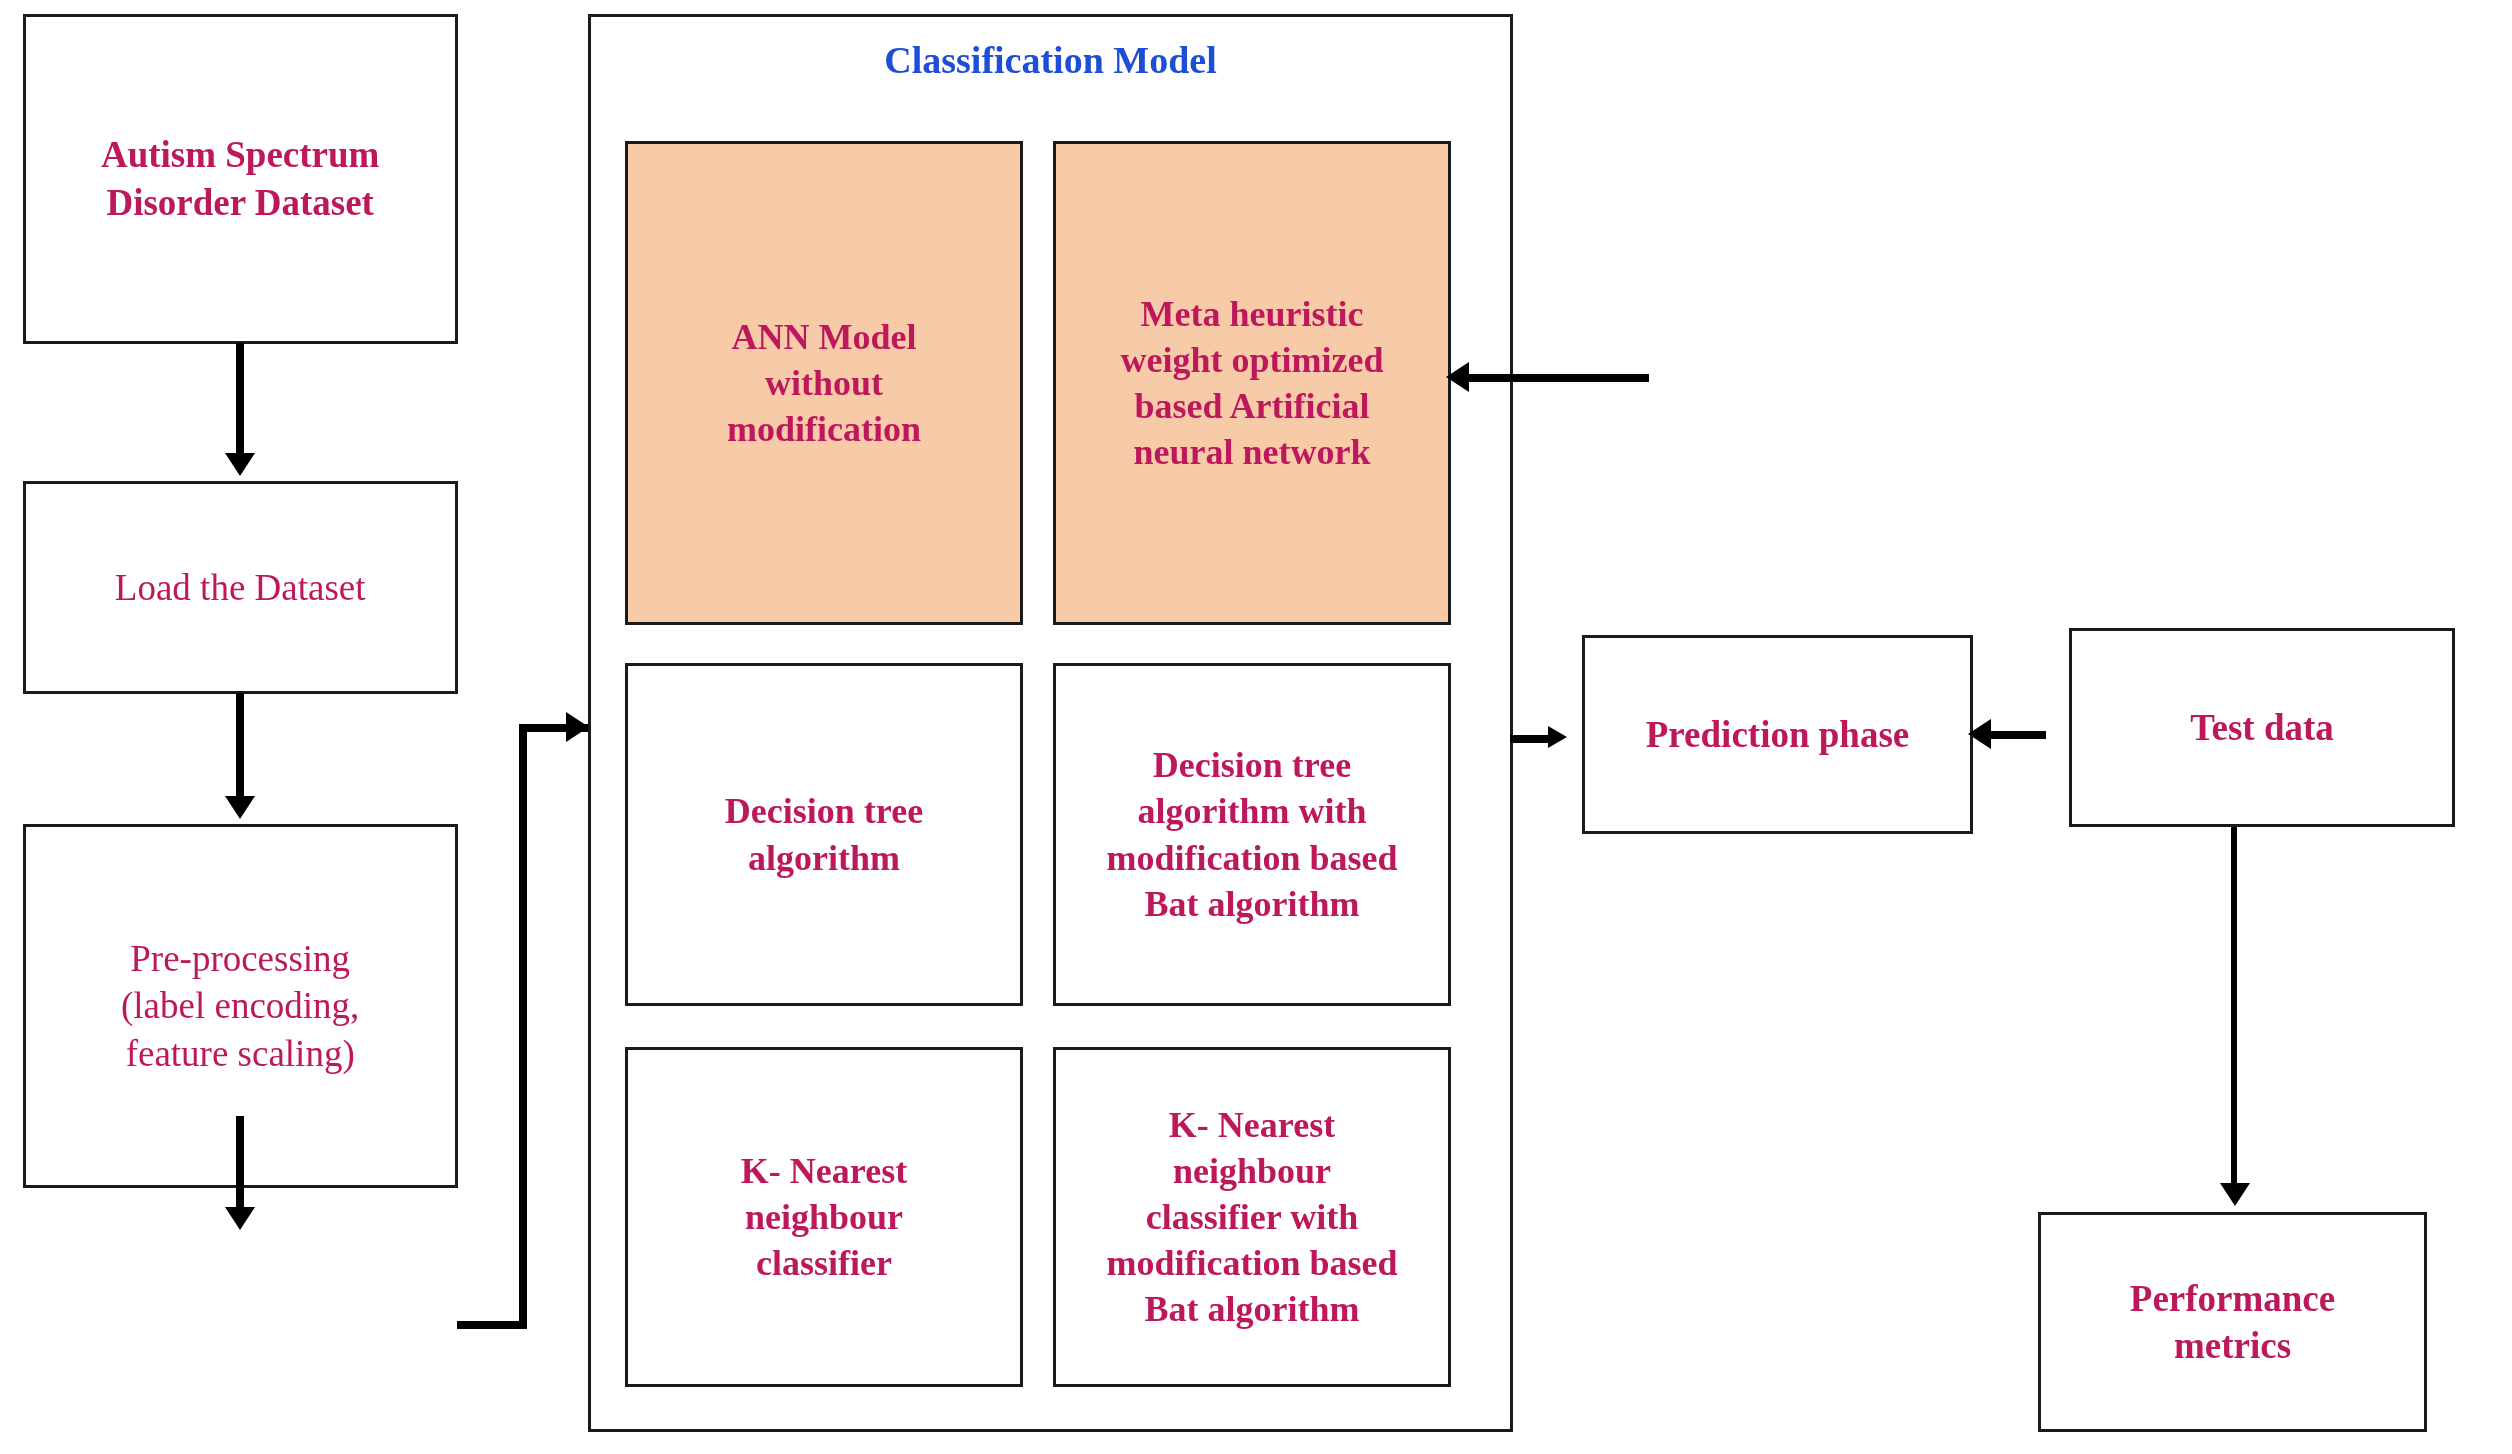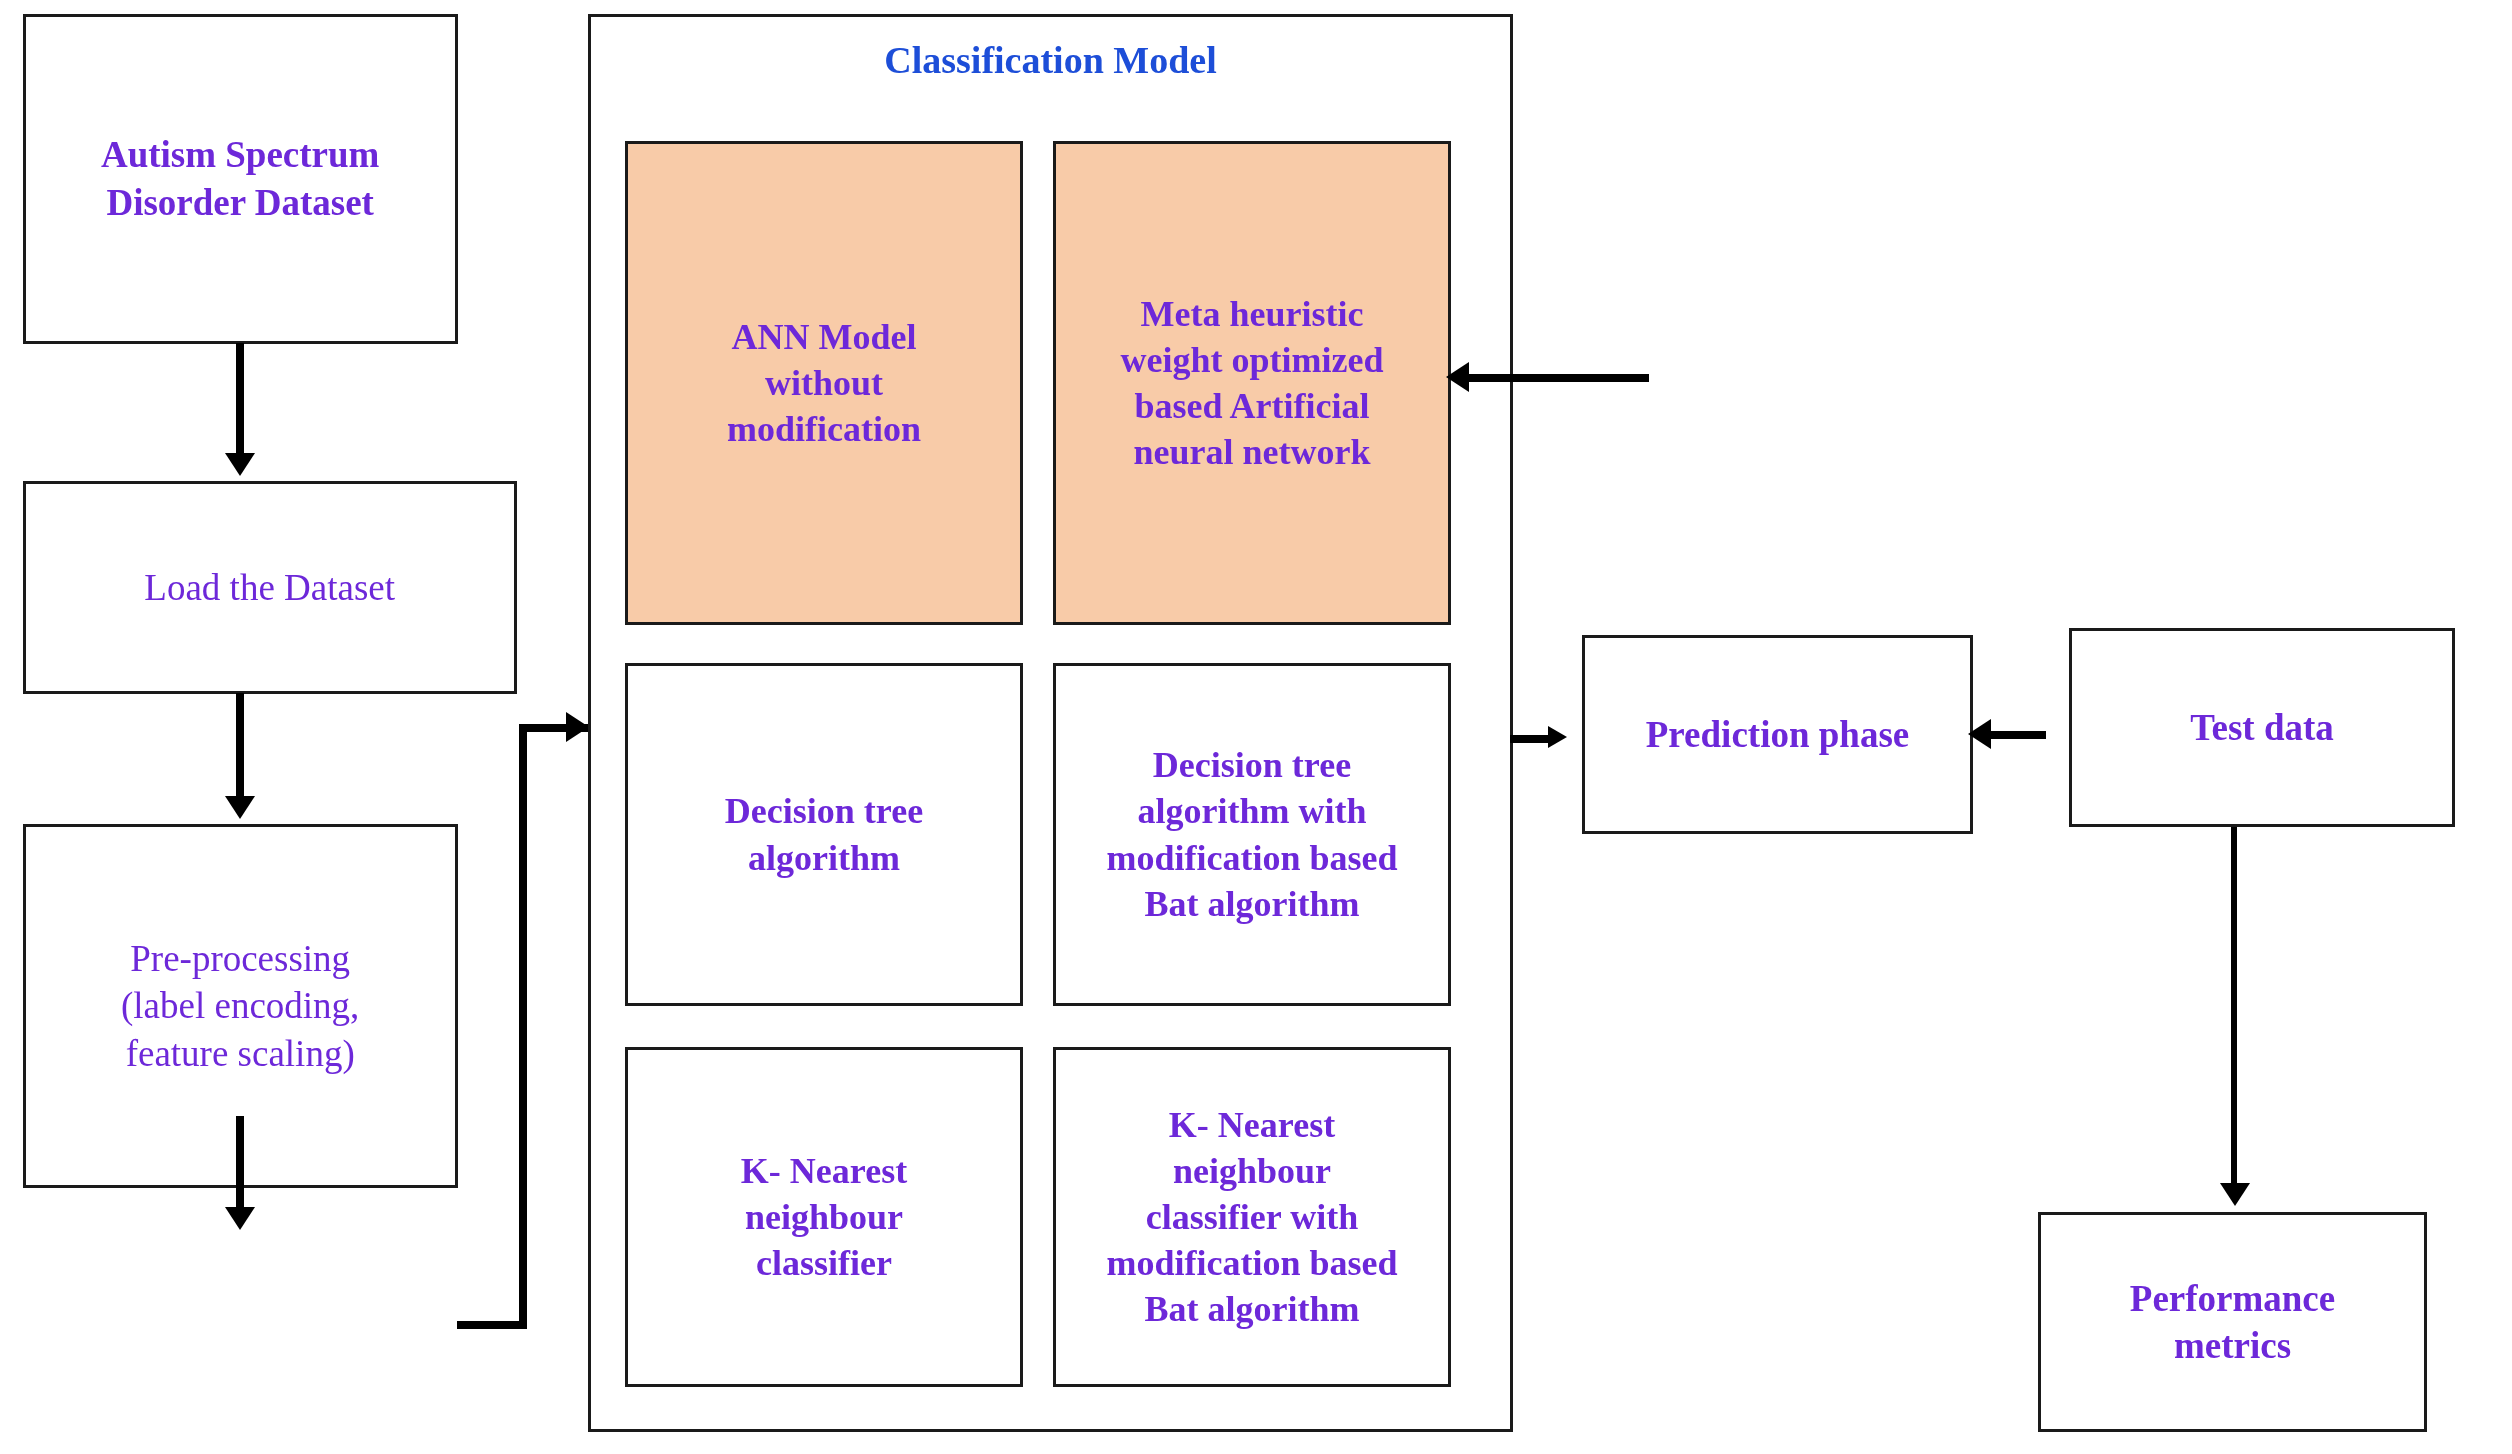--- a/index.html
+++ b/index.html
@@ -17,21 +17,21 @@
   }
   .box {
     position: absolute;
     box-sizing: border-box;
     border: 3.4px solid #1a1a1a;
     background: #ffffff;
     display: flex;
     align-items: center;
     justify-content: center;
     text-align: center;
-    color: #6d28d9;
+    color: #be185d;
     line-height: 1.28;
   }
   .box .txt {
     display: block;
     white-space: pre-line;
     padding: 0 6.9px;
   }
   .bold { font-weight: bold; }
   .regular { font-weight: normal; }
 
@@ -94,21 +94,21 @@
 <div id="canvas">
 
   <div class="box bold" style="left:22.7px; top:13.7px; width:435px; height:330px; font-size:37px;">
     <span class="txt">Autism Spectrum
 Disorder Dataset</span>
   </div>
 
   <div class="vline" style="left:236px; top:343px; height:113px;"></div>
   <div class="arrow-down" style="left:225px; top:453px;"></div>
 
-  <div class="box regular" style="left:22.7px; top:481px; width:494px; height:213px; font-size:37px;">
+  <div class="box regular" style="left:22.7px; top:481px; width:435px; height:213px; font-size:37px;">
     <span class="txt">Load the Dataset</span>
   </div>
 
   <div class="vline" style="left:236px; top:693px; height:106px;"></div>
   <div class="arrow-down" style="left:225px; top:796px;"></div>
 
   <div class="box regular" style="left:22.7px; top:824px; width:435px; height:364px; font-size:37px;">
     <span class="txt">Pre-processing
 (label encoding,
 feature scaling)</span>

